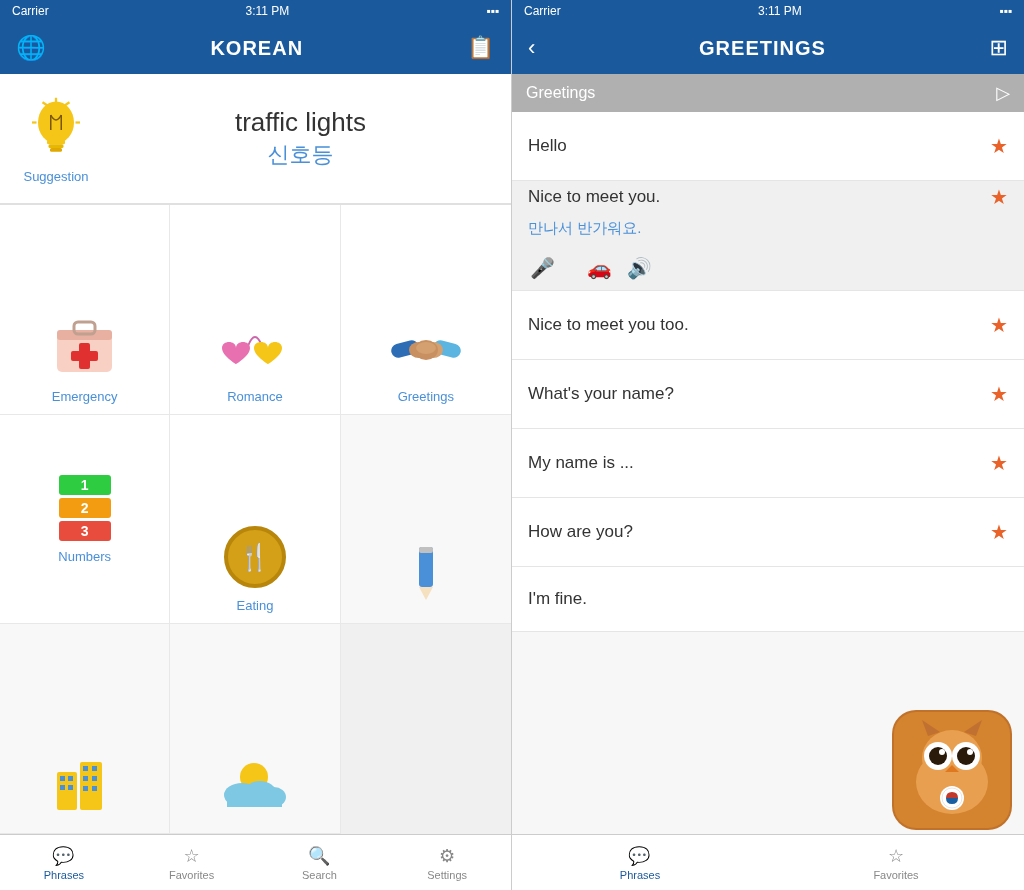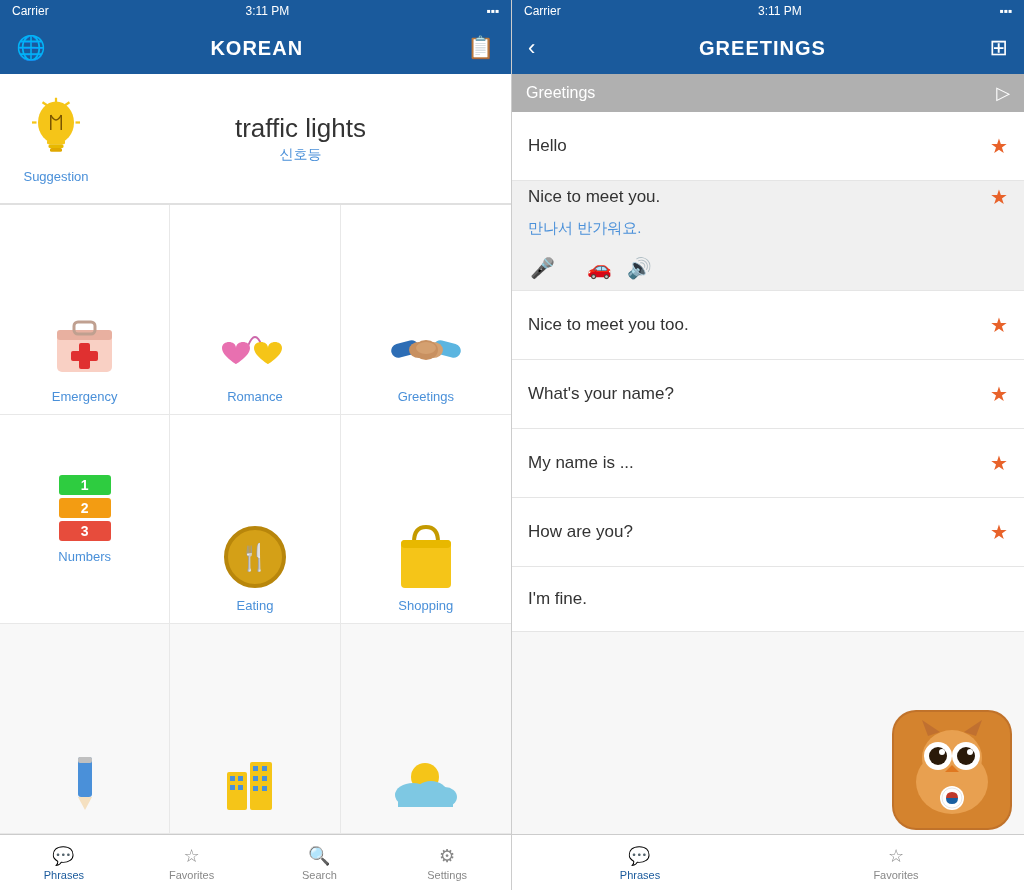--- a/index.html
+++ b/index.html
@@ -87,21 +87,21 @@
       align-items: center;
       justify-content: center;
       padding-left: 10px;
     }
     .suggestion-english {
       font-size: 26px;
       color: #333;
       margin-bottom: 2px;
     }
     .suggestion-korean {
-      font-size: 14px;
+      font-size: 22px;
       color: #4a90d9;
     }
 
     
     .category-grid {
       display: grid;
       grid-template-columns: 1fr 1fr 1fr;
       flex: 1;
       border-top: 1px solid #e0e0e0;
     }
@@ -430,33 +430,20 @@
       <span class="cat-label">Numbers</span>
     </div>
 
     <div class="category-cell">
       <div class="cat-img">
         <div class="plate-circle">🍴</div>
       </div>
       <span class="cat-label">Eating</span>
     </div>
 
-    <div class="category-cell">
-      <div class="cat-img">
-
-        <svg width="60" height="70" viewBox="0 0 60 70">
-
-          <path d="M18 20 Q18 5 30 5 Q42 5 42 20" stroke="#c49a00" stroke-width="4" fill="none" stroke-linecap="round"></path>
-
-          <rect x="5" y="18" width="50" height="48" rx="4" fill="#f5c518"></rect>
-          <rect x="5" y="18" width="50" height="8" rx="4" fill="#e8b800"></rect>
-        </svg>
-      </div>
-      <span class="cat-label">Shopping</span>
-    </div>
 
     <div class="category-cell" style="background:#f8f8f8;">
       <div class="cat-img">
         <svg width="30" height="60" viewBox="0 0 30 60">
           <rect x="8" y="5" width="14" height="40" rx="3" fill="#4a90d9"></rect>
           <polygon points="8,45 22,45 15,58" fill="#f5e0c0"></polygon>
           <rect x="8" y="5" width="14" height="6" rx="2" fill="#c0c0c0"></rect>
         </svg>
       </div>
     </div>

